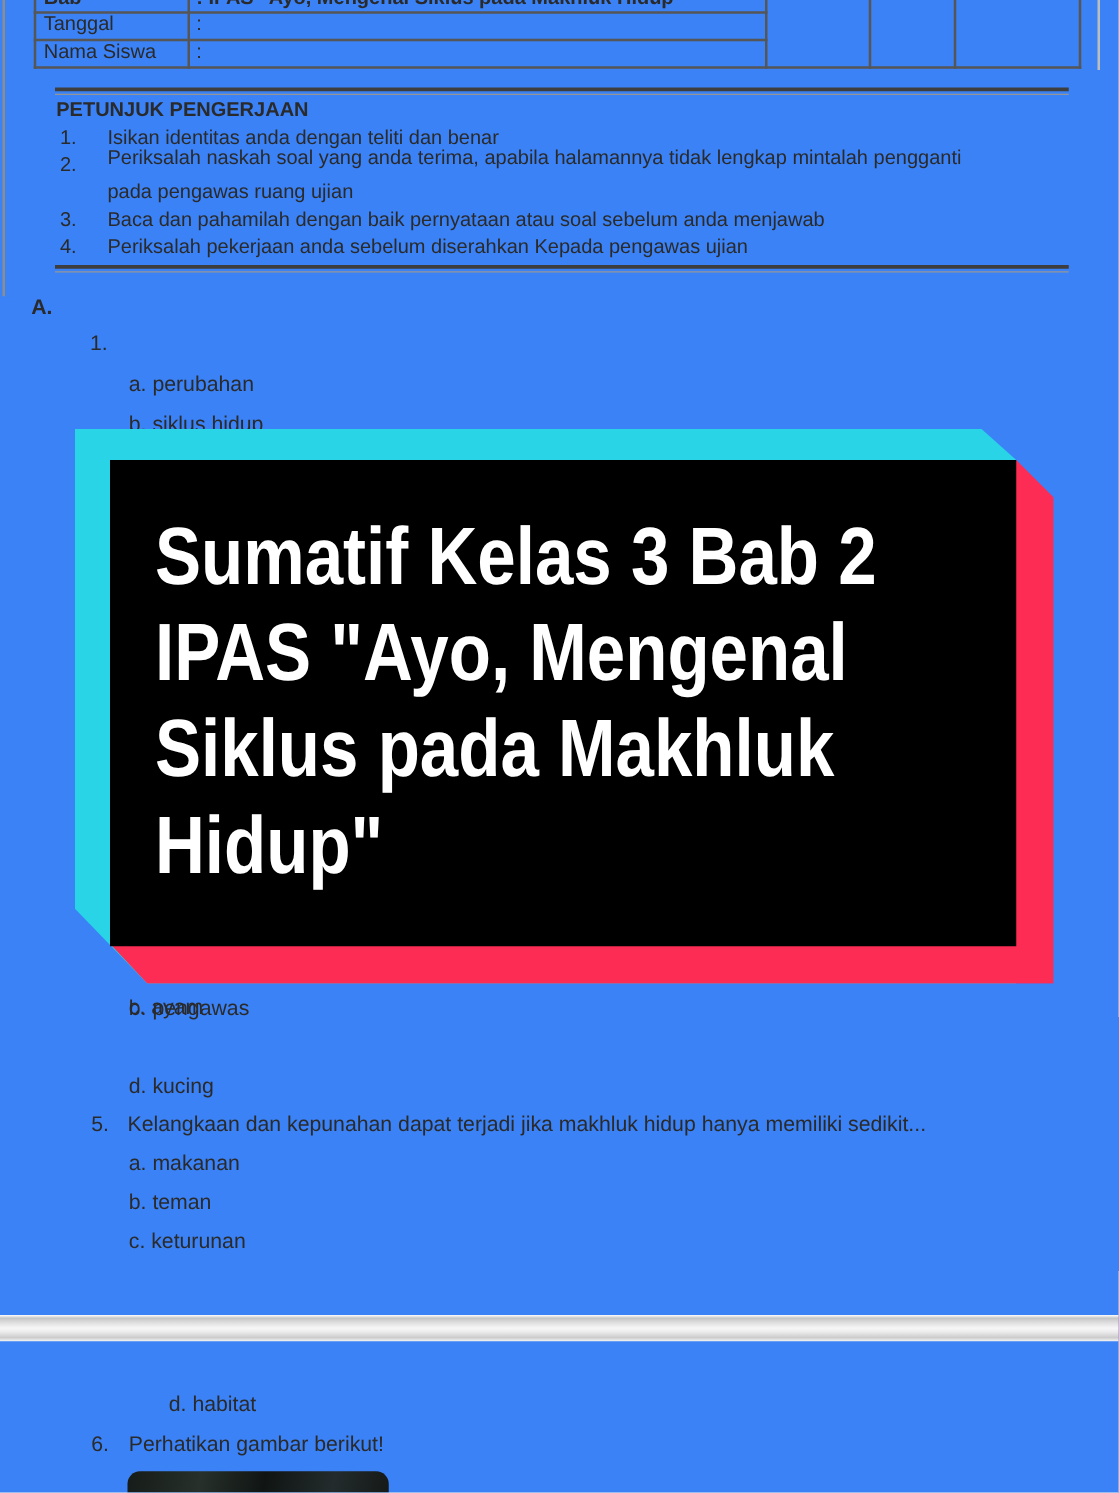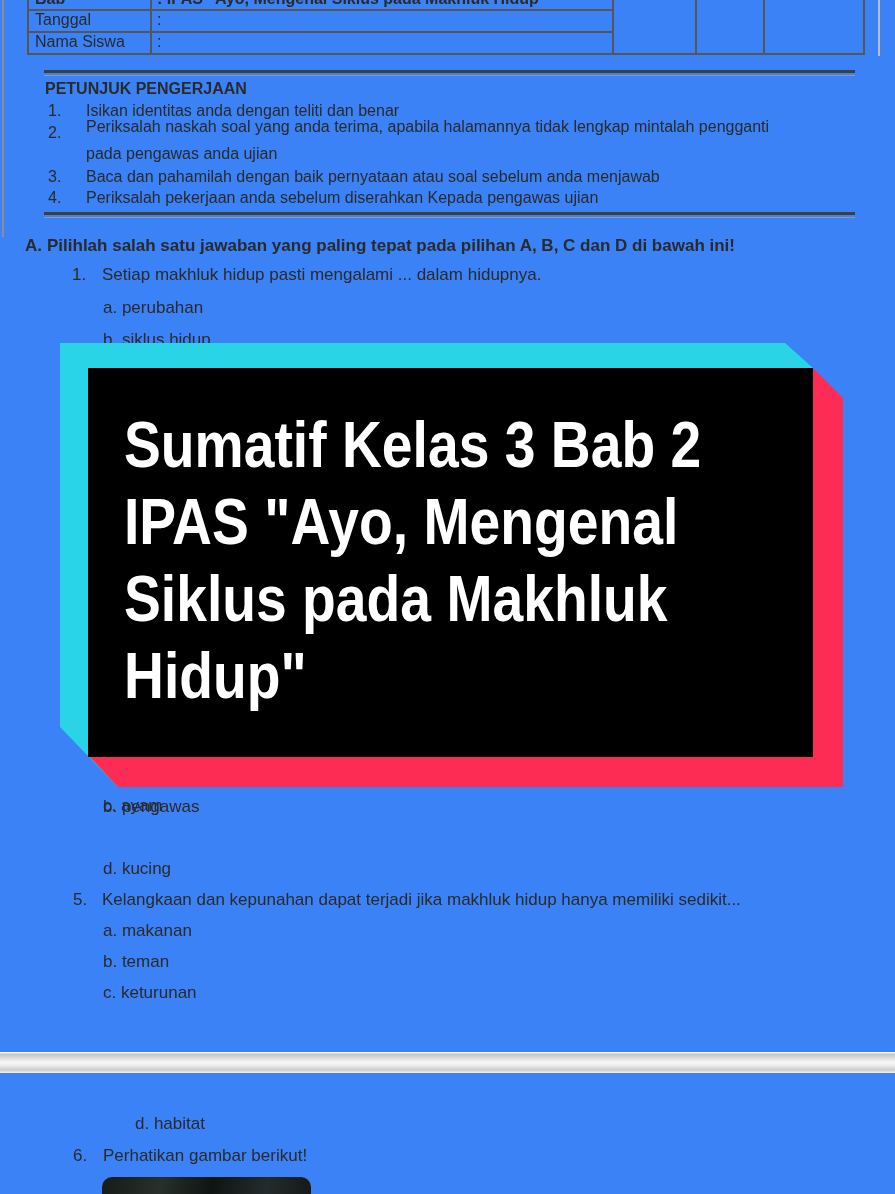--- a/index.html
+++ b/index.html
@@ -60,36 +60,34 @@
   <div class="rule" style="left:44px;top:70px;width:811px;"></div>
 
   <div>
     <div class="txt doc-sm bold" style="left:45px;top:80px;">PETUNJUK PENGERJAAN</div>
 
     <div class="txt doc-sm" style="left:48px;top:102px;">1.</div>
     <div class="txt doc-sm" style="left:86px;top:102px;">Isikan identitas anda dengan teliti dan benar</div>
 
     <div class="txt doc-sm" style="left:48px;top:124px;">2.</div>
     <div class="txt doc-sm" style="left:86px;top:118px;">Periksalah naskah soal yang anda terima, apabila halamannya tidak lengkap mintalah pengganti</div>
-    <div class="txt doc-sm" style="left:86px;top:145px;">pada pengawas anda ujian</div>
+    <div class="txt doc-sm" style="left:86px;top:145px;">pada pengawas ruang ujian</div>
 
     <div class="txt doc-sm" style="left:48px;top:168px;">3.</div>
     <div class="txt doc-sm" style="left:86px;top:168px;">Baca dan pahamilah dengan baik pernyataan atau soal sebelum anda menjawab</div>
 
     <div class="txt doc-sm" style="left:48px;top:189px;">4.</div>
     <div class="txt doc-sm" style="left:86px;top:189px;">Periksalah pekerjaan anda sebelum diserahkan Kepada pengawas ujian</div>
   </div>
 
   <div class="rule" style="left:44px;top:212px;width:811px;"></div>
 
   <div class="txt doc bold" style="left:25px;top:236px;">A.</div>
-  <div class="txt doc bold" style="left:47px;top:236px;">Pilihlah salah satu jawaban yang paling tepat pada pilihan A, B, C dan D di bawah ini!</div>
 
   <div class="txt doc" style="left:72px;top:265px;">1.</div>
-  <div class="txt doc" style="left:102px;top:265px;">Setiap makhluk hidup pasti mengalami ... dalam hidupnya.</div>
   <div class="txt doc" style="left:103px;top:298px;">a. perubahan</div>
   <div class="txt doc" style="left:103px;top:330px;">b. siklus hidup</div>
 
   <div>
     <div class="banner-layer banner-cyan" style="background:#29d4e6;"></div>
     <div class="banner-layer banner-red" style="background:#fc2c55;"></div>
     <div class="banner-layer banner-black" style="background:#000000;"></div>
     <div class="banner-text">
       <div class="banner-line">Sumatif Kelas 3 Bab 2</div>
       <div class="banner-line">IPAS "Ayo, Mengenal</div>

